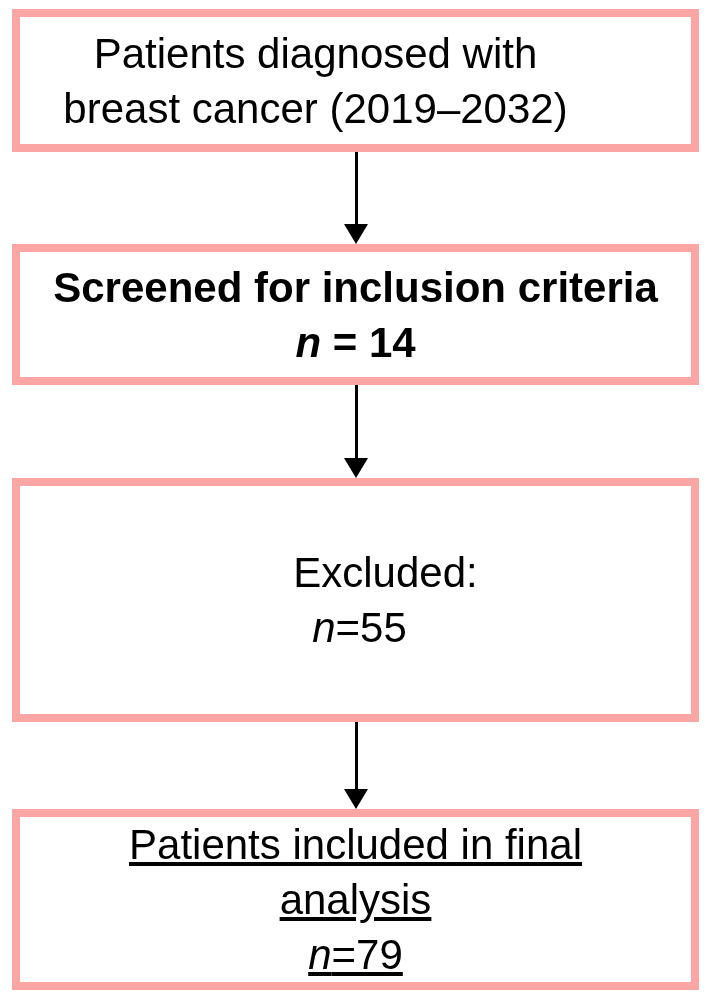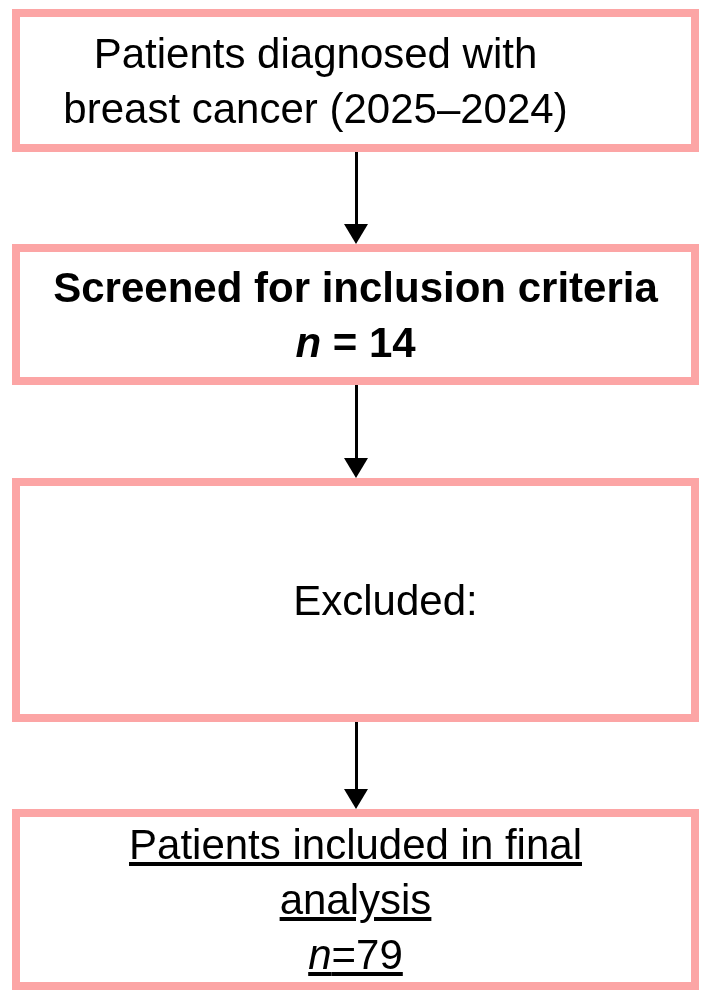--- a/index.html
+++ b/index.html
@@ -86,40 +86,41 @@
     #arrow-2 { top: 385px; height: 93px; }
     #arrow-3 { top: 722px; height: 87px; }
   </style>
 </head>
 <body>
 
 <div class="canvas">
 
   <div class="fbox" id="box-population">
     <div class="tline">Patients diagnosed with</div>
-    <div class="tline">breast cancer (2025–2024)</div>
+    <div class="tline">breast cancer (2019–2032)</div>
   </div>
 
   <div class="arrow" id="arrow-1">
     <div class="shaft"></div>
     <div class="head"></div>
   </div>
 
   <div class="fbox" id="box-screened">
     <div class="tline">Screened for inclusion criteria</div>
     <div class="tline n-line"><span class="nvar">n</span><span> = 14</span></div>
   </div>
 
   <div class="arrow" id="arrow-2">
     <div class="shaft"></div>
     <div class="head"></div>
   </div>
 
   <div class="fbox" id="box-excluded">
     <div class="tline">Excluded:</div>
+    <div class="tline n-line"><span class="nvar">n</span><span>=55</span></div>
   </div>
 
   <div class="arrow" id="arrow-3">
     <div class="shaft"></div>
     <div class="head"></div>
   </div>
 
   <div class="fbox" id="box-final">
     <div class="tline">Patients included in final</div>
     <div class="tline">analysis</div>

